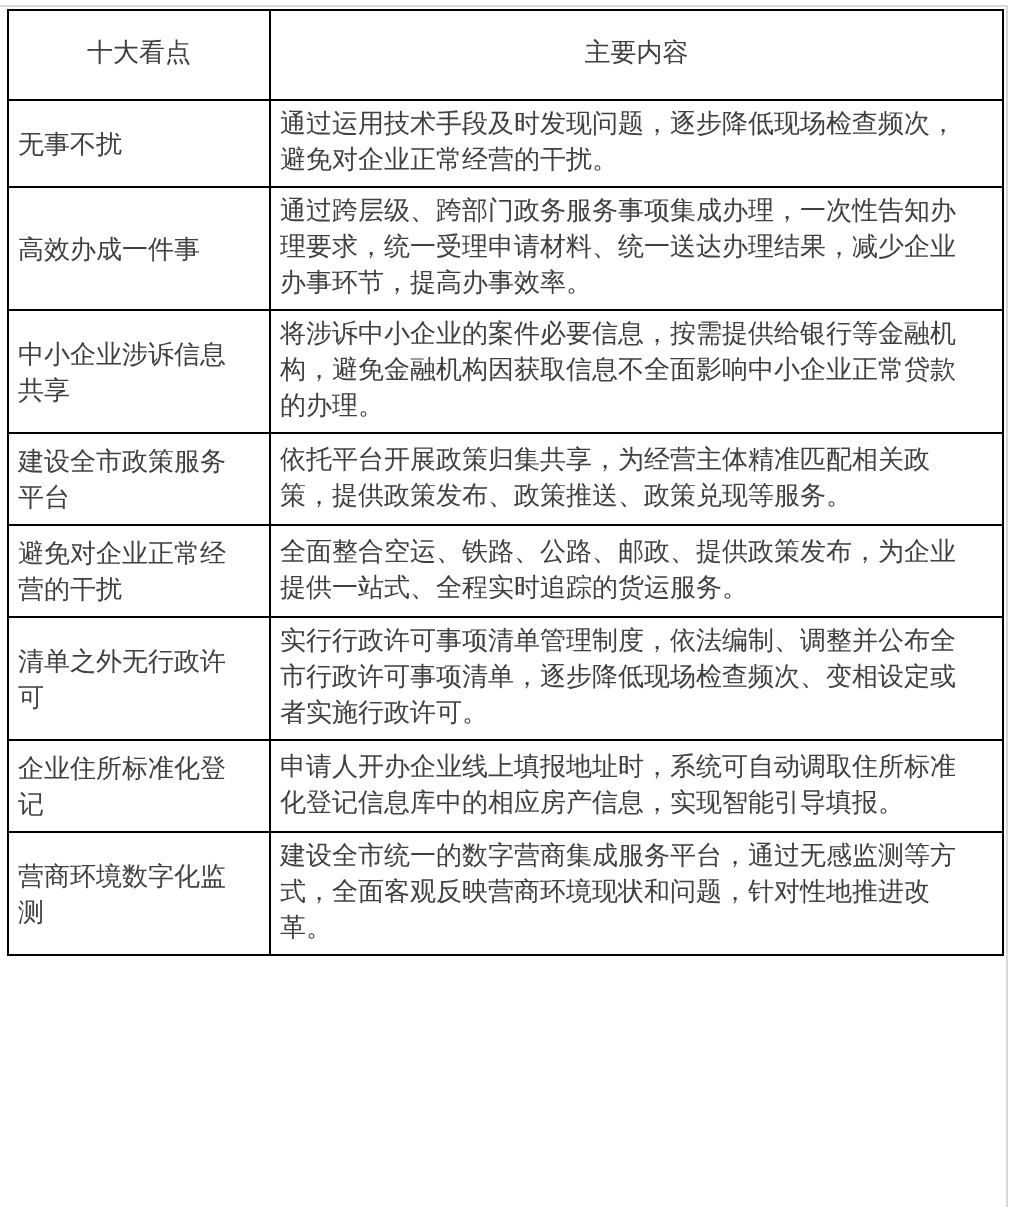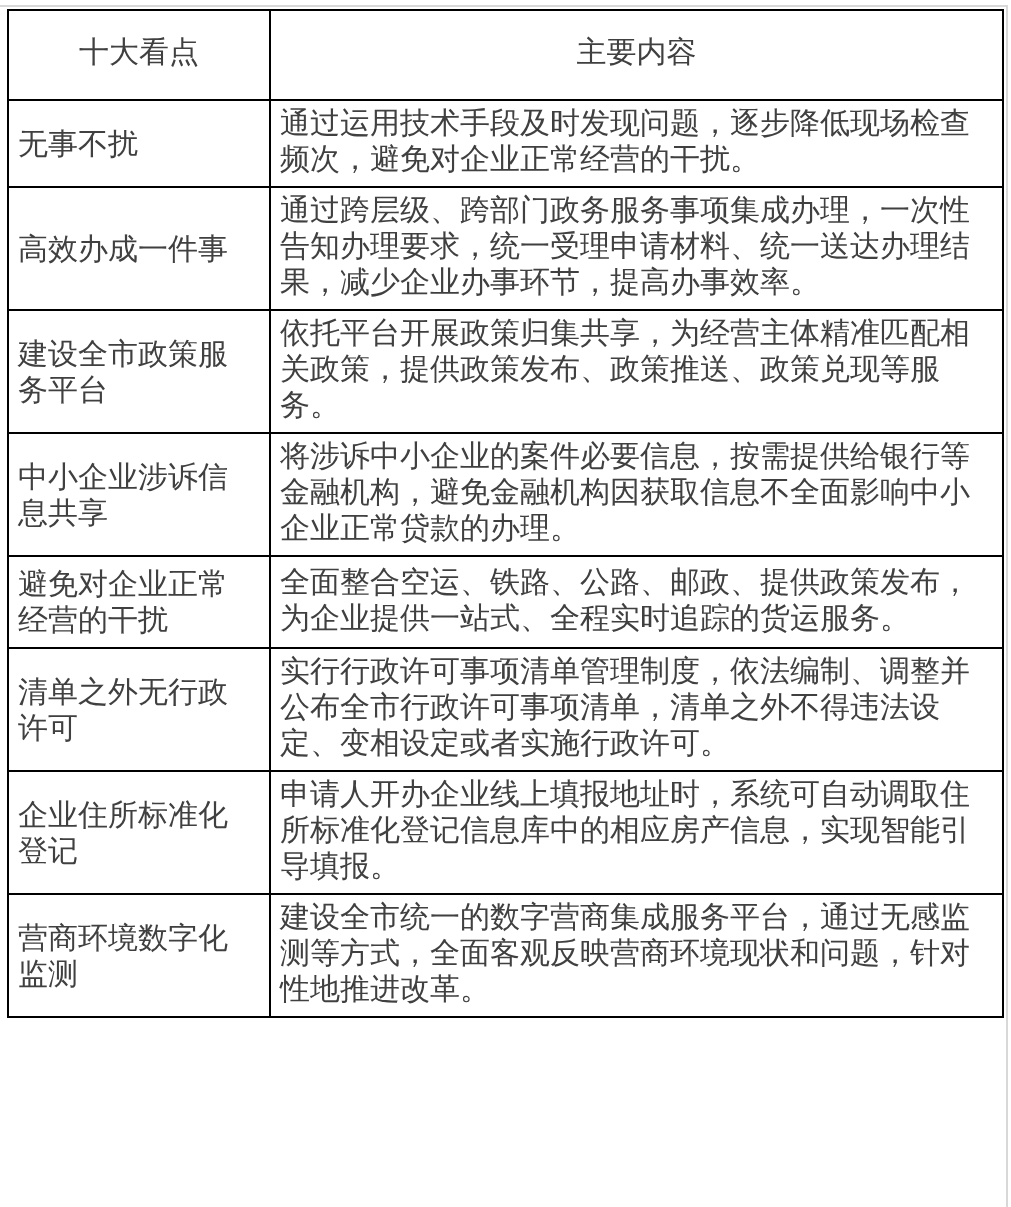--- a/index.html
+++ b/index.html
@@ -26,21 +26,21 @@
     border-right: 2px solid #d8d8d8;
     pointer-events: none;
   }
   table.highlights {
     position: absolute;
     top: 9px;
     left: 7px;
     width: 995px;
     border-collapse: collapse;
     table-layout: fixed;
-    font-size: 30px;
+    font-size: 26px;
     line-height: 36px;
   }
   col.c-left  { width: 262px; }
   col.c-right { width: 733px; }
   th, td {
     border: 2px solid #000000;
     font-weight: normal;
     vertical-align: middle;
     text-align: left;
     word-break: normal;
@@ -78,37 +78,37 @@
     <td class="cell-left">无事不扰</td>
     <td class="cell-right">通过运用技术手段及时发现问题，逐步降低现场检查频次，避免对企业正常经营的干扰。</td>
   </tr>
 
   <tr>
     <td class="cell-left">高效办成一件事</td>
     <td class="cell-right">通过跨层级、跨部门政务服务事项集成办理，一次性告知办理要求，统一受理申请材料、统一送达办理结果，减少企业办事环节，提高办事效率。</td>
   </tr>
 
   <tr>
-    <td class="cell-left">建设全市政策服务平台</td>
-    <td class="cell-right">依托平台开展政策归集共享，为经营主体精准匹配相关政策，提供政策发布、政策推送、政策兑现等服务。</td>
+    <td class="cell-left">中小企业涉诉信息共享</td>
+    <td class="cell-right">将涉诉中小企业的案件必要信息，按需提供给银行等金融机构，避免金融机构因获取信息不全面影响中小企业正常贷款的办理。</td>
   </tr>
 
   <tr>
-    <td class="cell-left">中小企业涉诉信息共享</td>
-    <td class="cell-right">将涉诉中小企业的案件必要信息，按需提供给银行等金融机构，避免金融机构因获取信息不全面影响中小企业正常贷款的办理。</td>
+    <td class="cell-left">建设全市政策服务平台</td>
+    <td class="cell-right">依托平台开展政策归集共享，为经营主体精准匹配相关政策，提供政策发布、政策推送、政策兑现等服务。</td>
   </tr>
 
   <tr>
     <td class="cell-left">避免对企业正常经营的干扰</td>
     <td class="cell-right">全面整合空运、铁路、公路、邮政、提供政策发布，为企业提供一站式、全程实时追踪的货运服务。</td>
   </tr>
 
   <tr>
     <td class="cell-left">清单之外无行政许可</td>
-    <td class="cell-right">实行行政许可事项清单管理制度，依法编制、调整并公布全市行政许可事项清单，清单之外不得违法设定、变相设定或者实施行政许可。</td>
+    <td class="cell-right">实行行政许可事项清单管理制度，依法编制、调整并公布全市行政许可事项清单，逐步降低现场检查频次、变相设定或者实施行政许可。</td>
   </tr>
 
   <tr>
     <td class="cell-left">企业住所标准化登记</td>
     <td class="cell-right">申请人开办企业线上填报地址时，系统可自动调取住所标准化登记信息库中的相应房产信息，实现智能引导填报。</td>
   </tr>
 
 
   <tr>
     <td class="cell-left">营商环境数字化监测</td>

